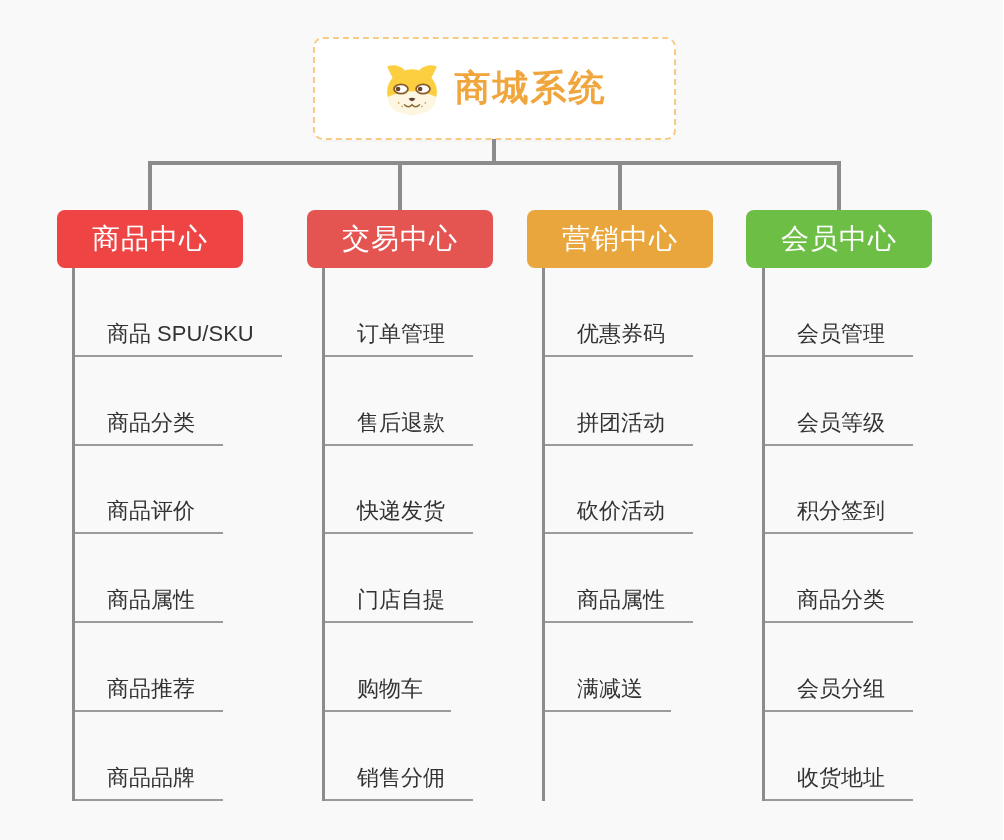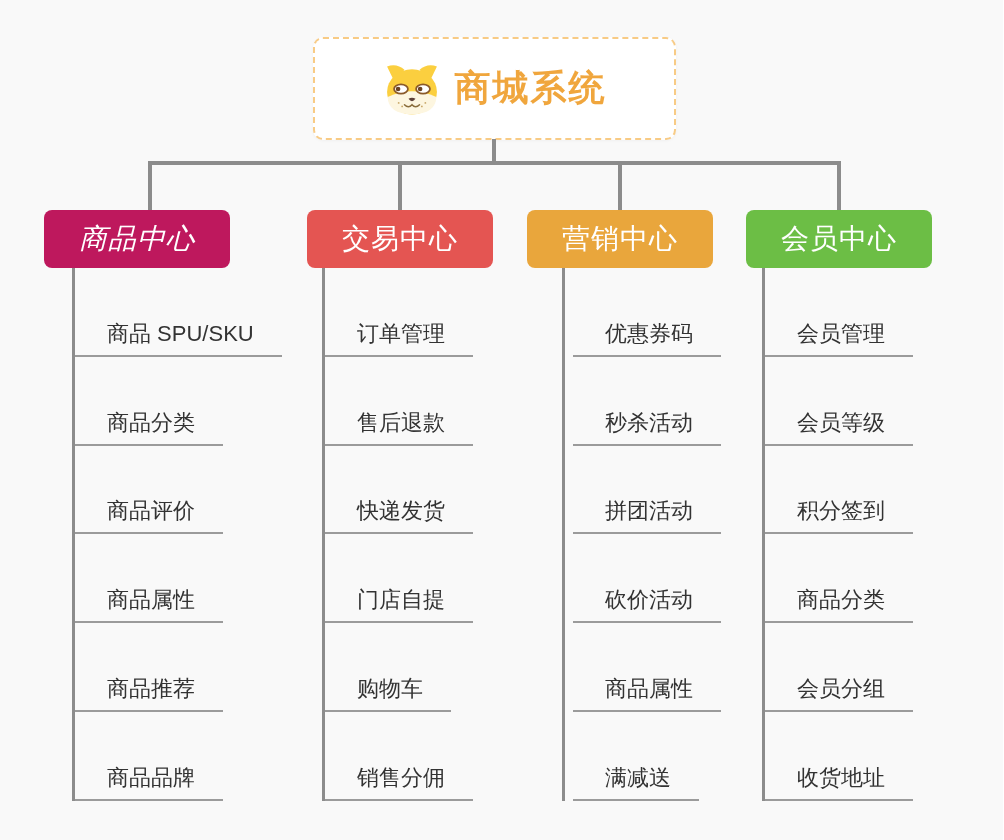--- a/index.html
+++ b/index.html
@@ -80,21 +80,21 @@
     <span class="root-title">商城系统</span>
   </div>
 
   <div class="line" style="left:492px;top:139px;width:4px;height:24px;"></div>
   <div class="line" style="left:148px;top:161px;width:693px;height:4px;"></div>
   <div class="line" style="left:148px;top:161px;width:4px;height:49px;"></div>
   <div class="line" style="left:398px;top:161px;width:4px;height:49px;"></div>
   <div class="line" style="left:618px;top:161px;width:4px;height:49px;"></div>
   <div class="line" style="left:837px;top:161px;width:4px;height:49px;"></div>
 
-  <div class="branch-header" style="left: 44px; background-color: #be185d; font-style: italic;">商品中心</div>
+  <div class="branch-header" style="left: 57px; background-color: #ef4444;">商品中心</div>
   <div class="branch-header" style="left: 307px; background-color: rgb(228, 85, 82);">交易中心</div>
   <div class="branch-header" style="left: 527px; background-color: rgb(233, 166, 60);">营销中心</div>
   <div class="branch-header" style="left: 746px; background-color: rgb(108, 190, 69);">会员中心</div>
 
   <div class="col" style="left:72px;">
     <div class="leaf">商品 SPU/SKU</div>
     <div class="leaf">商品分类</div>
     <div class="leaf">商品评价</div>
     <div class="leaf">商品属性</div>
     <div class="leaf">商品推荐</div>
@@ -103,23 +103,22 @@
 
   <div class="col" style="left:322px;text-align:center;">
     <div class="leaf">订单管理</div>
     <div class="leaf">售后退款</div>
     <div class="leaf">快递发货</div>
     <div class="leaf">门店自提</div>
     <div class="leaf">购物车</div>
     <div class="leaf">销售分佣</div>
   </div>
 
-  <div class="col" style="left:562px;padding-left:8px;">
+  <div class="col" style="left:542px;">
     <div class="leaf">优惠券码</div>
-    <div class="leaf">秒杀活动</div>
     <div class="leaf">拼团活动</div>
     <div class="leaf">砍价活动</div>
     <div class="leaf">商品属性</div>
     <div class="leaf">满减送</div>
   </div>
 
   <div class="col" style="left:762px;">
     <div class="leaf">会员管理</div>
     <div class="leaf">会员等级</div>
     <div class="leaf">积分签到</div>

